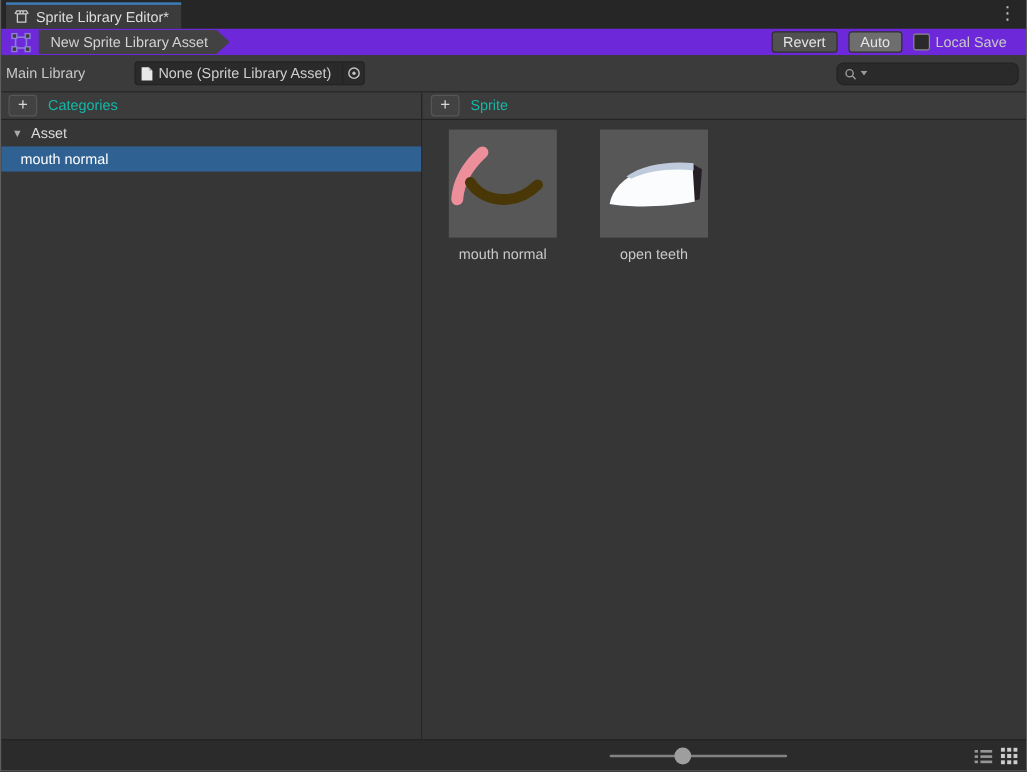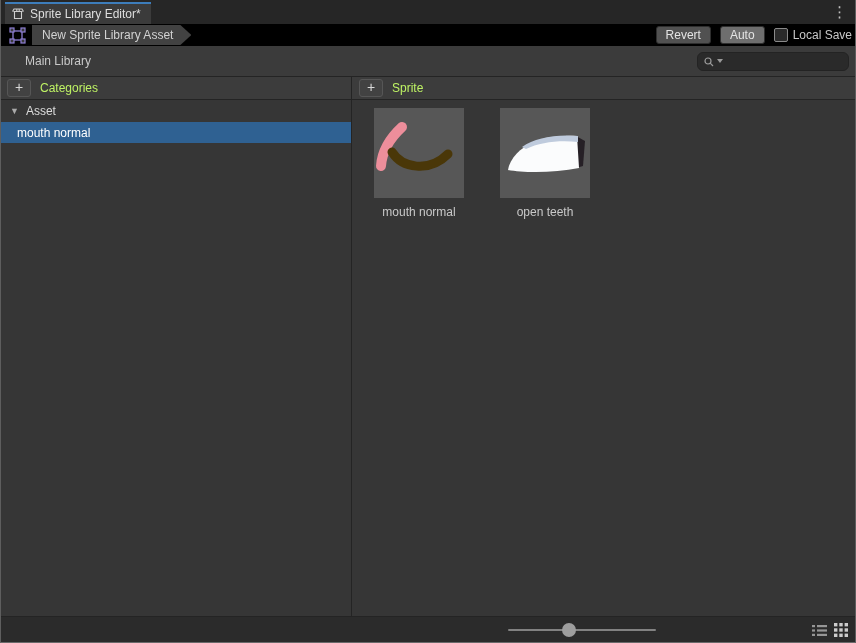--- a/index.html
+++ b/index.html
@@ -14,39 +14,39 @@
 
   
   .tabstrip { height:24px; background:#262626; display:flex; align-items:flex-end; position:relative; flex:none; }
   .tab {
     margin-left:4px; height:22px; padding:0 10px 0 6px; background:#3b3b3b;
     border-top:2px solid #3d7dbb; display:flex; align-items:center; gap:5px; color:#dedede;
   }
   .kebab { position:absolute; right:8px; top:2px; color:#c0c0c0; font-size:15px; line-height:20px; cursor:default; letter-spacing:0; }
 
   
-  .toolbar { height:22px; background:#000000; display:flex; align-items:center; position:relative; flex:none; padding-left:8px; }
+  .toolbar { height:22px; background:#6d28d9; display:flex; align-items:center; position:relative; flex:none; padding-left:8px; }
   .crumb-icon { width:17px; height:17px; margin-right:6px; }
   .crumb {
     height:20px; background:#424242; color:#d2d2d2; display:flex; align-items:center;
     padding:0 18px 0 10px;
     clip-path: polygon(0 0, calc(100% - 11px) 0, 100% 50%, calc(100% - 11px) 100%, 0 100%);
   }
-  .toolbar-right { position:absolute; right:3px; top:0; height:22px; display:flex; align-items:center; gap:9px; }
+  .toolbar-right { position:absolute; right:16px; top:0; height:22px; display:flex; align-items:center; gap:9px; }
   .btn {
     height:18px; padding:0 9px; border-radius:3px; border:1px solid #2e2e2e;
     color:#e4e4e4; font-size:12px; display:flex; align-items:center; cursor:default;
   }
   .btn-revert { background:#515151; }
   .btn-save { background:#6e6e6e; }
   .checkbox-row { display:flex; align-items:center; gap:5px; }
   .checkbox { width:14px; height:14px; background:#2a2a2a; border:1px solid #8a8a8a; border-radius:2px; }
 
   
-  .mainlib { height:30px; background:#3b3b3b; display:flex; align-items:center; position:relative; flex:none; padding-left:24px; }
+  .mainlib { height:30px; background:#3b3b3b; display:flex; align-items:center; position:relative; flex:none; padding-left:4px; }
   .mainlib-label { width:107px; color:#c8c8c8; }
   .objfield {
     width:192px; height:20px; background:#2a2a2a; border:1px solid #232323; border-radius:3px;
     display:flex; align-items:center; padding-left:4px; position:relative;
   }
   .objfield-text { color:#cfcfcf; margin-left:4px; flex:1; white-space:nowrap; overflow:hidden; }
   .objpicker { width:18px; height:18px; display:flex; align-items:center; justify-content:center; border-left:1px solid #232323; }
   .searchfield {
     position:absolute; right:6px; top:6px; width:152px; height:19px; background:#2a2a2a;
     border:1px solid #232323; border-radius:6px; display:flex; align-items:center; padding-left:5px; gap:2px;
@@ -54,21 +54,21 @@
   .searchfield input { background:transparent; border:none; outline:none; color:#ddd; width:118px; font-family:"Liberation Sans", sans-serif; font-size:12px; }
 
   
   .headers { height:24px; background:#3c3c3c; border-top:1px solid #242424; border-bottom:1px solid #242424; display:flex; flex:none; }
   .header-left { width:351px; display:flex; align-items:center; padding-left:6px; gap:9px; border-right:1px solid #242424; }
   .header-right { flex:1; display:flex; align-items:center; padding-left:7px; gap:9px; }
   .plus-btn {
     width:24px; height:18px; border:1px solid #565656; border-radius:3px; background:#424242;
     color:#d8d8d8; font-size:14px; line-height:15px; text-align:center; cursor:default;
   }
-  .header-title { color:#bef264; }
+  .header-title { color:#14b8a6; }
 
   
   .content { flex:1; display:flex; min-height:0; }
   .panel-left { width:351px; background:#363636; border-right:1px solid #242424; }
   .panel-right { flex:1; background:#363636; padding-top:8px; }
 
   .foldout-row { height:22px; display:flex; align-items:center; padding-left:9px; gap:7px; color:#dcdcdc; }
   .foldout-arrow { color:#aaaaaa; font-size:9px; }
   .cat-row { height:21px; display:flex; align-items:center; padding-left:16px; color:#ffffff; }
   .cat-row.selected { background:#2f6192; }
@@ -118,20 +118,33 @@
       <div class="btn btn-save">Auto</div>
       <div class="checkbox-row">
         <span class="checkbox"></span>
         <span>Local Save</span>
       </div>
     </div>
   </div>
 
   <div class="mainlib">
     <span class="mainlib-label">Main Library</span>
+    <div class="objfield">
+      <svg width="11" height="13" viewBox="0 0 11 13">
+        <path d="M1 1 h6 l3 3 v8 h-9 z" fill="#e8e8e8"></path>
+        <path d="M7 1 l3 3 h-3 z" fill="#b8b8b8"></path>
+      </svg>
+      <span class="objfield-text">None (Sprite Library Asset)</span>
+      <div class="objpicker">
+        <svg width="12" height="12" viewBox="0 0 12 12">
+          <circle cx="6" cy="6" r="4.3" fill="none" stroke="#c4c4c4" stroke-width="1.2"></circle>
+          <circle cx="6" cy="6" r="1.4" fill="#c4c4c4"></circle>
+        </svg>
+      </div>
+    </div>
     <div class="searchfield">
       <svg width="12" height="12" viewBox="0 0 12 12">
         <circle cx="5" cy="5" r="3" fill="none" stroke="#9a9a9a" stroke-width="1.2"></circle>
         <line x1="7.2" y1="7.2" x2="10" y2="10" stroke="#9a9a9a" stroke-width="1.2"></line>
       </svg>
       <svg width="6" height="5" viewBox="0 0 6 5">
         <path d="M0 0 L6 0 L3 4 Z" fill="#9a9a9a"></path>
       </svg>
       <input type="text" placeholder="" style="">
     </div>

